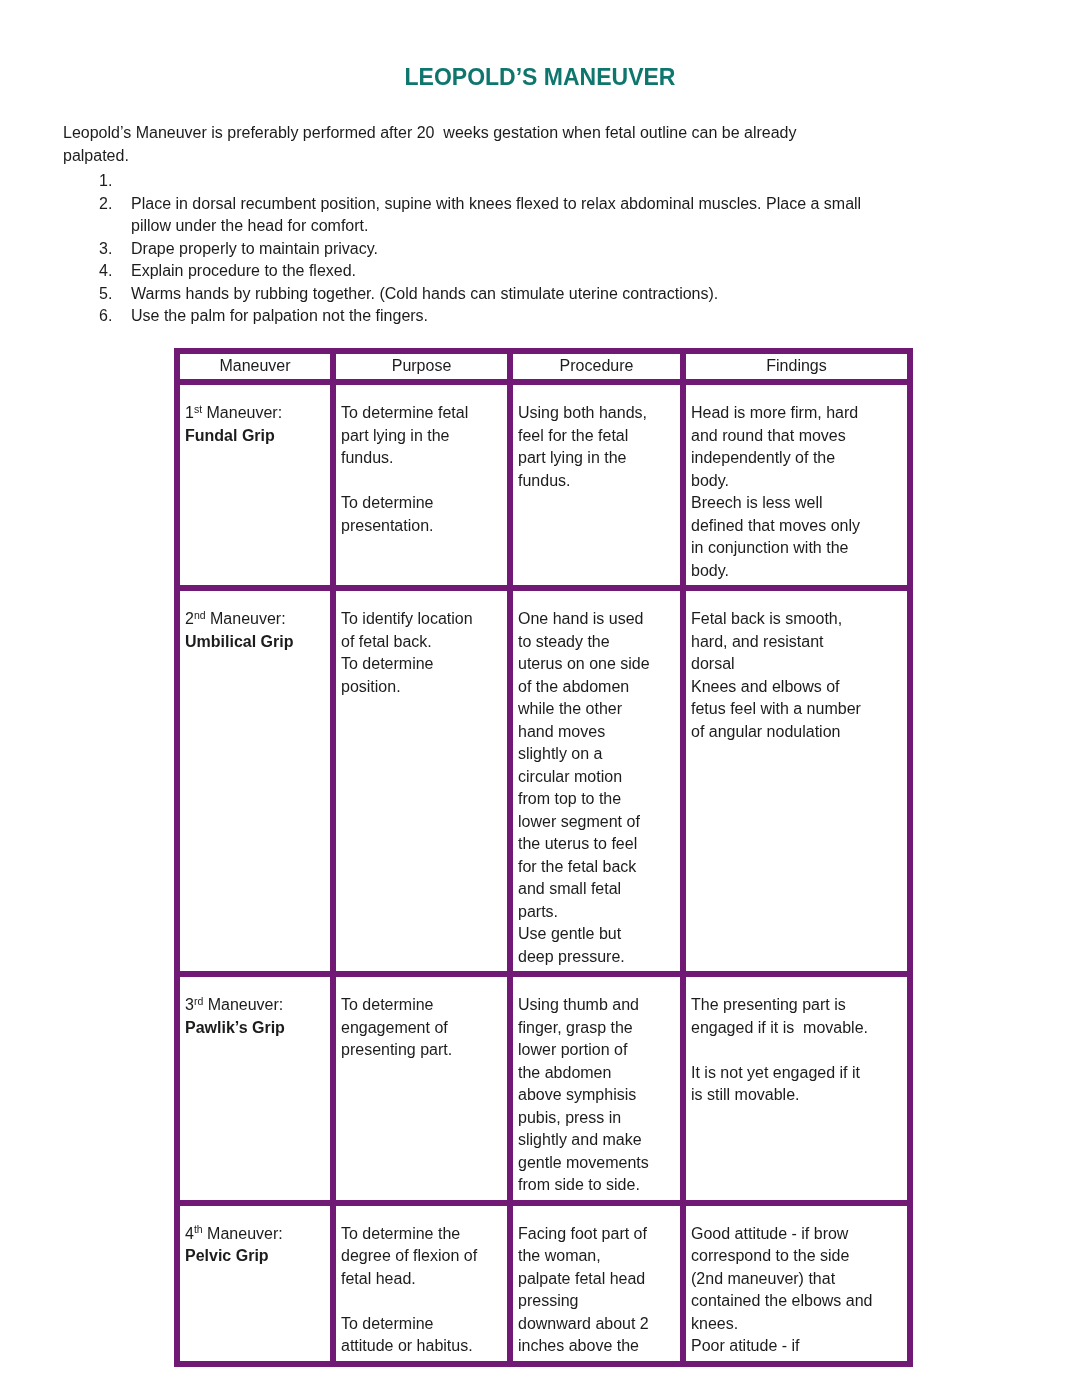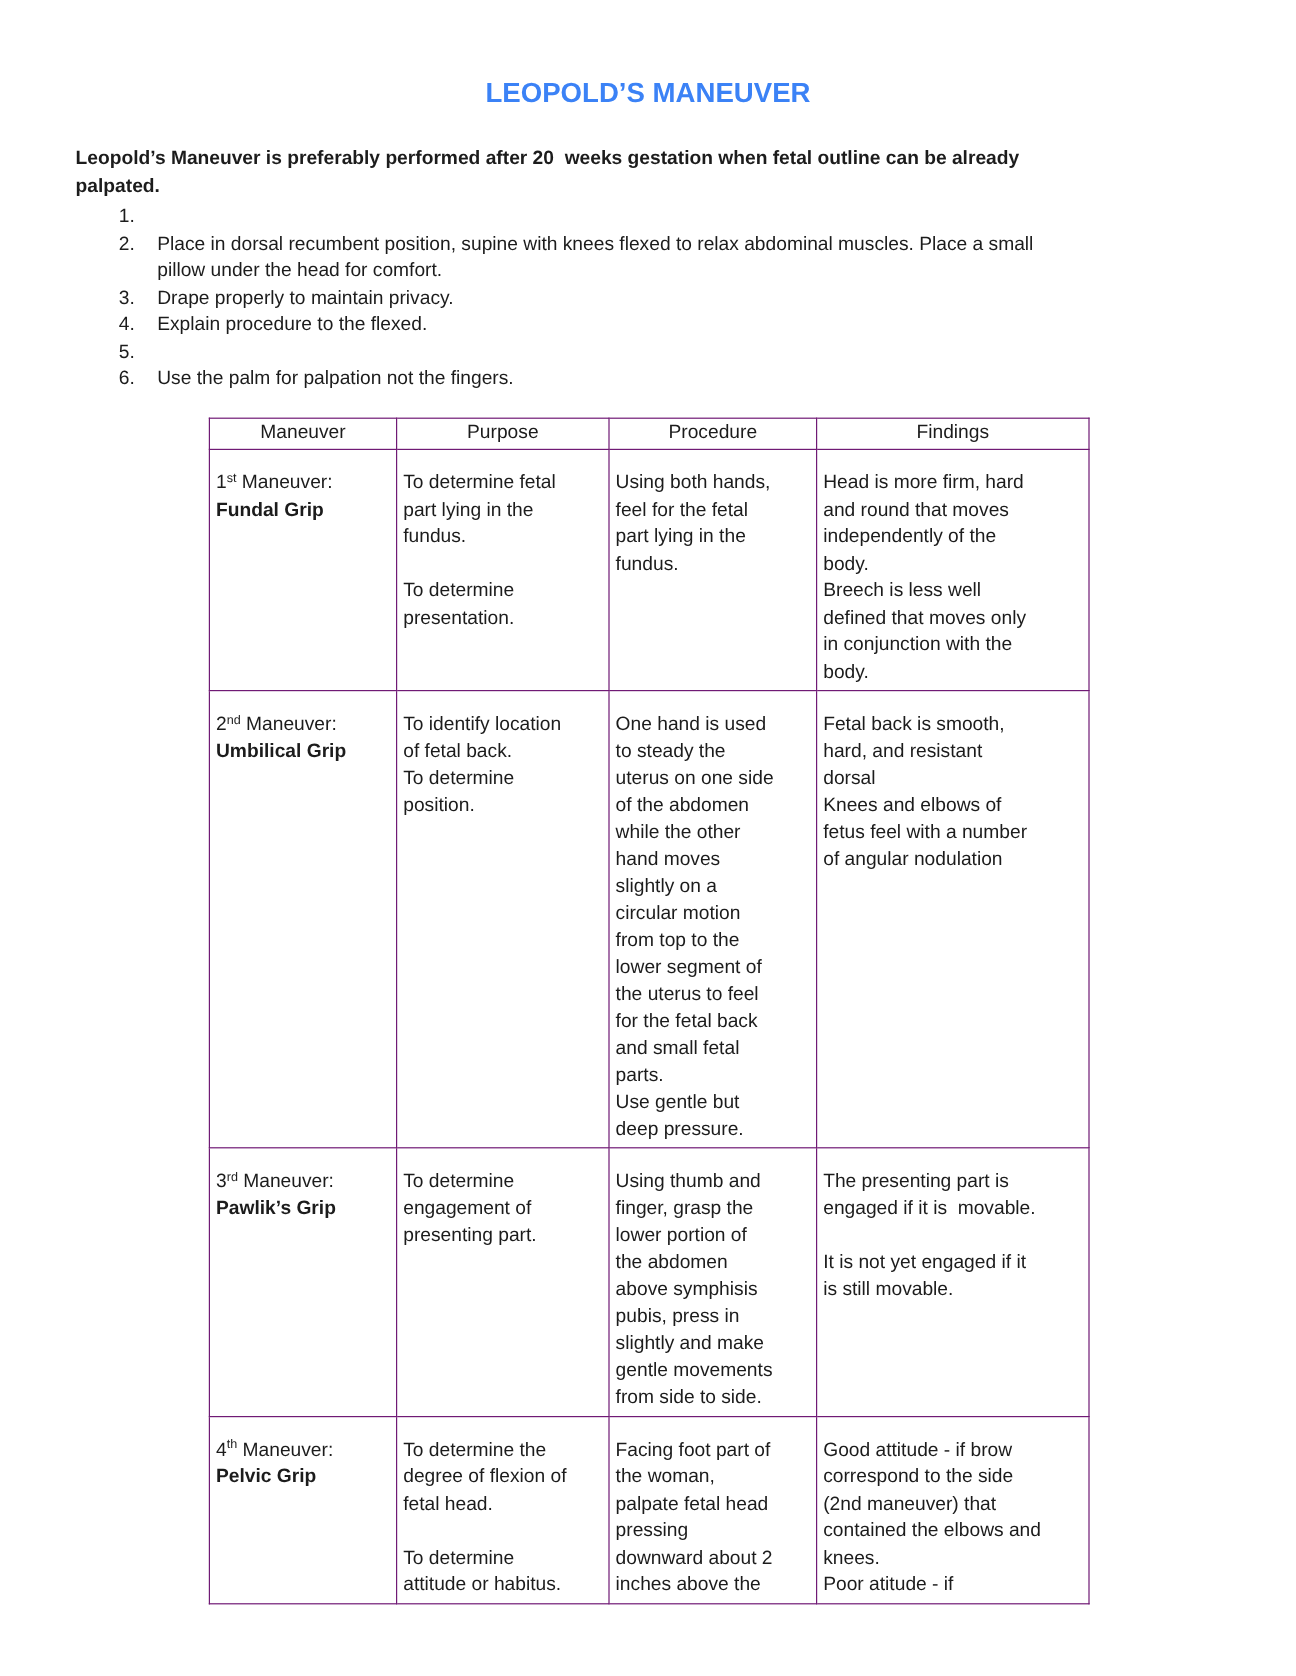--- a/index.html
+++ b/index.html
@@ -13,26 +13,25 @@
     font-size:16px;
     line-height:22.5px;
     color:#1c1c1c;
   }
   .doc-title {
     padding-top:64px;
     text-align:center;
     font-size:23px;
     line-height:26px;
     font-weight:700;
-    color:#3b82f6;
+    color:#0f766e;
   }
   .intro {
     margin:32px 40px 0 63px;
     white-space:pre-wrap;
-    font-weight:bold;
   }
   .resp-heading {
     margin:28px 0 0 63px;
   }
   .resp-list {
     margin-top:3px;
   }
   .resp-item {
     display:flex;
     margin-left:99px;
@@ -44,21 +43,21 @@
   .resp-text {
     white-space:pre-wrap;
   }
   table.maneuver-table {
     margin:20px 0 0 174px;
     border-collapse:collapse;
     table-layout:fixed;
     width:733px;
   }
   .maneuver-table th, .maneuver-table td {
-    border:1px solid #701a75;
+    border:6px solid #701a75;
     vertical-align:top;
     font-weight:400;
   }
   .maneuver-table th {
     text-align:center;
     padding:1px 4px 2px 4px;
   }
   .maneuver-table td {
     padding:17px 4px 3px 5px;
     margin-left:32px;
@@ -103,20 +102,21 @@
     <div class="resp-item">
       <span class="resp-num">3.</span>
       <span class="resp-text">Drape properly to maintain privacy.</span>
     </div>
     <div class="resp-item">
       <span class="resp-num">4.</span>
       <span class="resp-text">Explain procedure to the flexed.</span>
     </div>
     <div class="resp-item">
       <span class="resp-num">5.</span>
+      <span class="resp-text">Warms hands by rubbing together. (Cold hands can stimulate uterine contractions).</span>
     </div>
     <div class="resp-item">
       <span class="resp-num">6.</span>
       <span class="resp-text">Use the palm for palpation not the fingers.</span>
     </div>
   </div>
 
   <table class="maneuver-table">
     <colgroup>
       <col style="width:156px">

